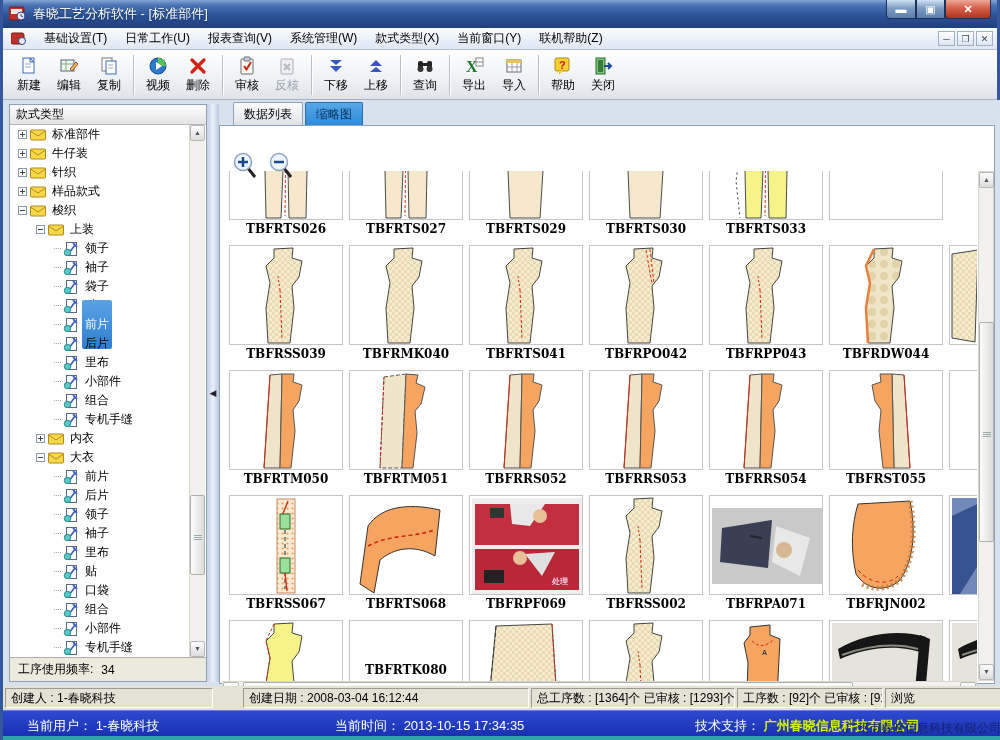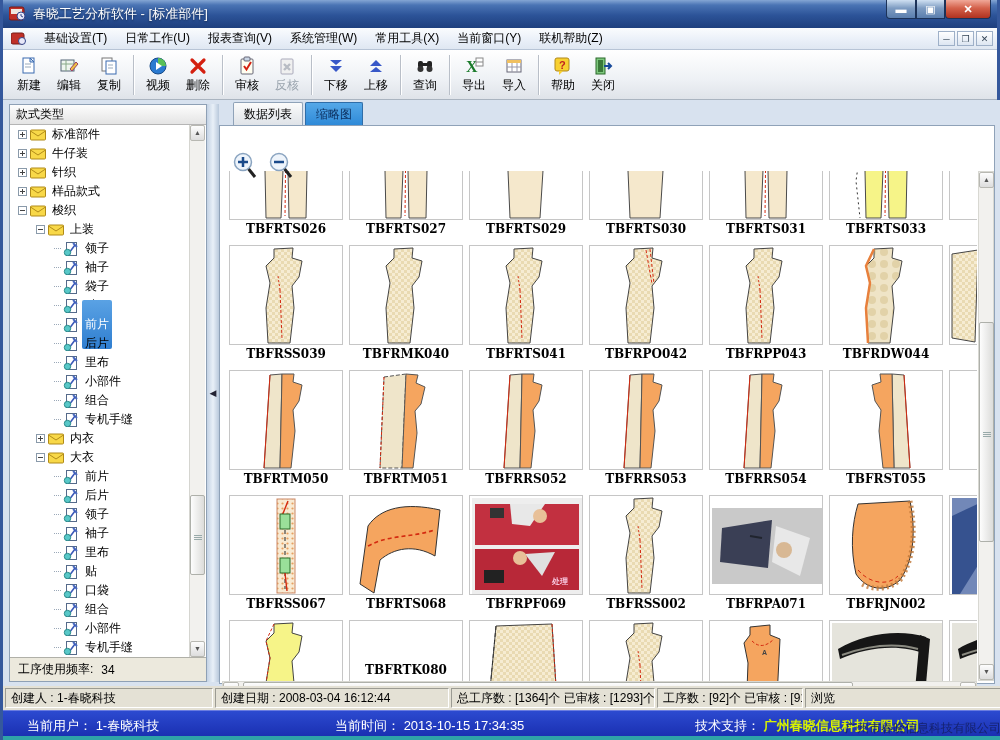--- a/index.html
+++ b/index.html
@@ -159,21 +159,21 @@
   <div class="menubar">
     <svg class="mdiicon" viewBox="0 0 16 14">
       <rect x="0" y="1" width="13" height="11" rx="2" fill="#c03028" stroke="#7a1a14"></rect>
       <circle cx="11" cy="9" r="3.5" fill="#e8e8f8" stroke="#334488"></circle>
     </svg>
     <div id="menuItems" style="display:flex">
         <div class="menu-item">基础设置(T)</div>
         <div class="menu-item">日常工作(U)</div>
         <div class="menu-item">报表查询(V)</div>
         <div class="menu-item">系统管理(W)</div>
-        <div class="menu-item">常用工具(X)</div>
+        <div class="menu-item">款式类型(X)</div>
         <div class="menu-item">当前窗口(Y)</div>
         <div class="menu-item">联机帮助(Z)</div>
       </div>
     <div class="mdibtns">
       <div class="mdib">─</div>
       <div class="mdib">❐</div>
       <div class="mdib">✕</div>
     </div>
   </div>
 
@@ -652,30 +652,20 @@
                   </div>
                   <div class="glabel">TBFRTS029</div>
                 </div>
                 <div class="gcell">
                   <div class="gimg">
                     <svg width="114" height="100" viewBox="0 0 114 100">
                       <path d="M36,2 L76,2 L70,97 L40,97 Z" fill="#f5e8cc" stroke="#4a4a4a"></path>
                     </svg>
                   </div>
                   <div class="glabel">TBFRTS030</div>
-                </div>
-                <div class="gcell">
-                  <div class="gimg">
-                    <svg width="114" height="100" viewBox="0 0 114 100">
-                      <path d="M34,2 L55,2 L51,97 L36,97 Z" fill="#f5e8cc" stroke="#4a4a4a"></path>
-                      <path d="M57,2 L78,2 L76,97 L59,97 Z" fill="#f5e8cc" stroke="#4a4a4a"></path>
-                      <line x1="56" y1="4" x2="55" y2="95" stroke="#d42a10" stroke-dasharray="3 2"></line>
-                    </svg>
-                  </div>
-                  <div class="glabel">TBFRTS031</div>
                 </div>
                 <div class="gcell">
                   <div class="gimg">
                     <svg width="114" height="100" viewBox="0 0 114 100">
                       <path d="M34,2 L55,2 L51,97 L36,97 Z" fill="#f6f488" stroke="#4a4a4a"></path>
                       <path d="M57,2 L78,2 L76,97 L59,97 Z" fill="#f6f488" stroke="#4a4a4a"></path>
                       <line x1="56" y1="4" x2="55" y2="95" stroke="#d42a10" stroke-dasharray="3 2"></line>
                       <path d="M34,2 L26,60 L30,97" fill="none" stroke="#333" stroke-dasharray="2 3"></path>
                     </svg>
                   </div>
@@ -1004,21 +994,21 @@
               <div class="hgrip"></div>
             </div>
           <div class="hbtn" style="right:0">▶</div>
         </div>
       </div>
     </div>
   </div>
 
   <div class="statusbar" id="statusEl">
       <div class="scell" style="width: 208px;">创建人 : 1-春晓科技</div>
-      <div class="scell" style="width: 234px;">创建日期 : 2008-03-04 16:12:44</div>
+      <div class="scell" style="width: 286px; margin-left: 28px;">创建日期 : 2008-03-04 16:12:44</div>
       <div class="scell" style="width: 204px;">总工序数 : [1364]个  已审核 : [1293]个</div>
       <div class="scell" style="width: 146px;">工序数 : [92]个  已审核 : [91]个</div>
       <div class="scell" style="flex: 1 1 0%;">浏览</div>
     </div>
 
   <div class="bluebar">
     <span class="bb" style="left:24px">
       <span>当前用户：</span>
       <span>1-春晓科技</span>
     </span>

